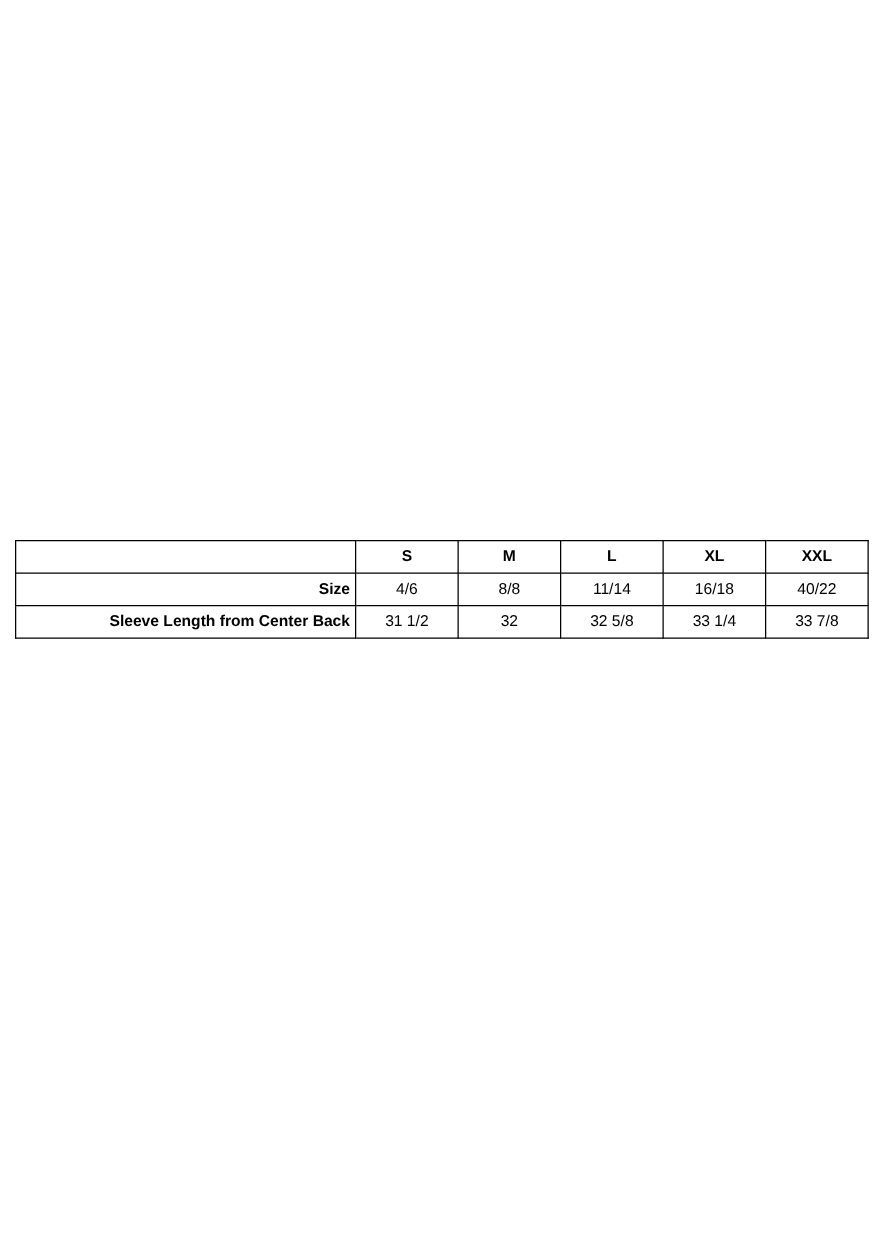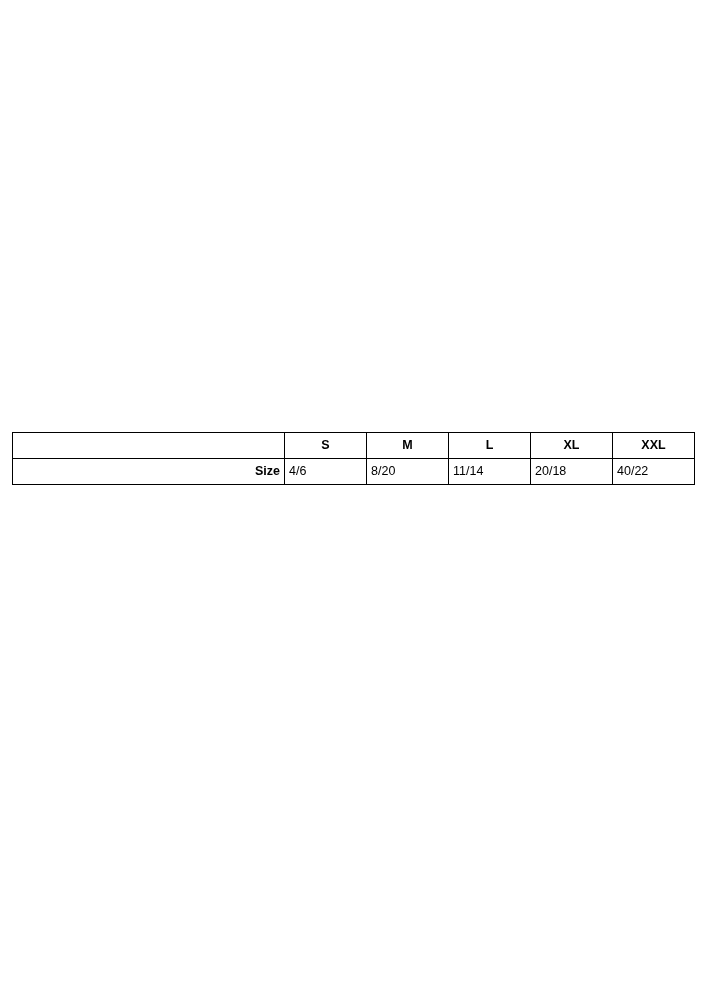--- a/index.html
+++ b/index.html
@@ -44,21 +44,21 @@
   
   table.size-chart td.corner {
     border: 1px solid #000000;
     background: #ffffff;
   }
   table.size-chart td.colhead {
     text-align: center;
     font-weight: bold;
   }
   table.size-chart td.val {
-    text-align: left;
+    text-align: center;
     font-weight: normal;
   }
   table.size-chart col.c-label { width: 272px; }
   table.size-chart col.c-data  { width: 82px; }
 </style>
 </head>
 <body>
 
 <div id="size-chart-wrap">
   <table class="size-chart">
@@ -75,20 +75,28 @@
         <td class="corner"></td>
         <td class="colhead">S</td>
         <td class="colhead">M</td>
         <td class="colhead">L</td>
         <td class="colhead">XL</td>
         <td class="colhead">XXL</td>
       </tr>
       <tr>
         <td class="rowhead">Size</td>
         <td class="val">4/6</td>
-        <td class="val">8/20</td>
+        <td class="val">8/8</td>
         <td class="val">11/14</td>
-        <td class="val">20/18</td>
+        <td class="val">16/18</td>
         <td class="val">40/22</td>
+      </tr>
+      <tr>
+        <td class="rowhead">Sleeve Length from Center Back</td>
+        <td class="val">31 1/2</td>
+        <td class="val">32</td>
+        <td class="val">32 5/8</td>
+        <td class="val">33 1/4</td>
+        <td class="val">33 7/8</td>
       </tr>
     </tbody>
   </table>
 </div>
 
 </body></html>

